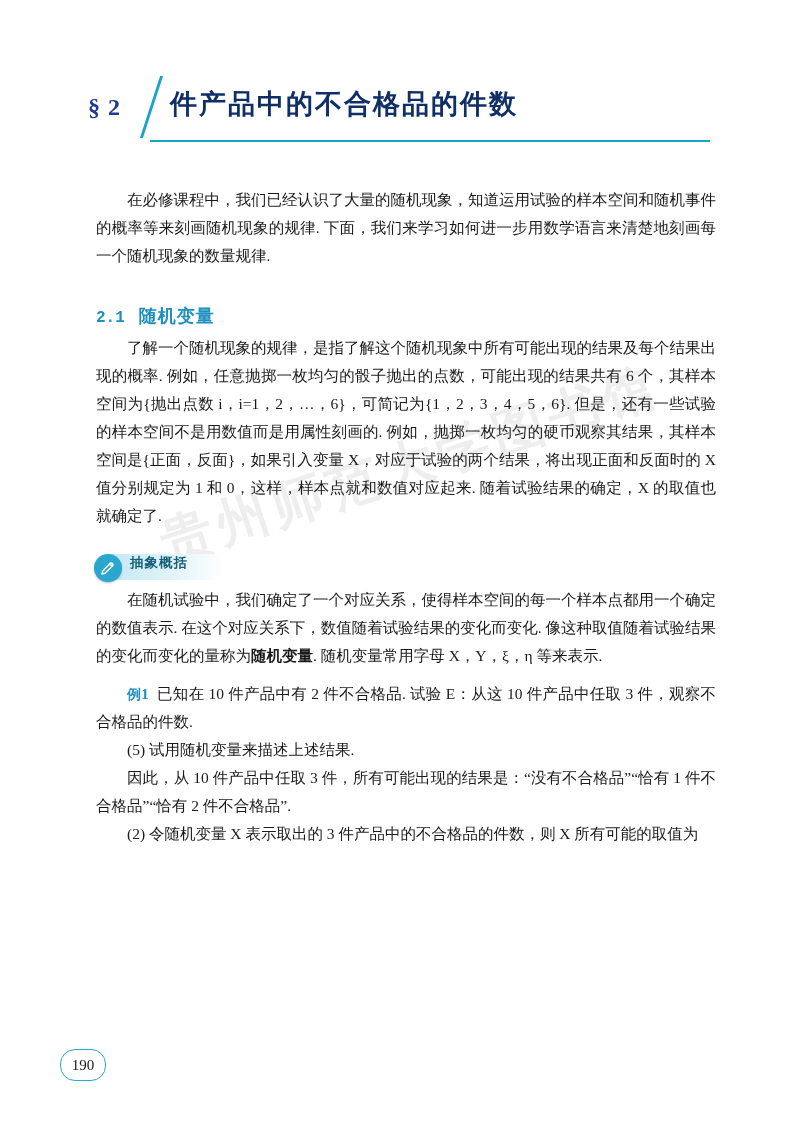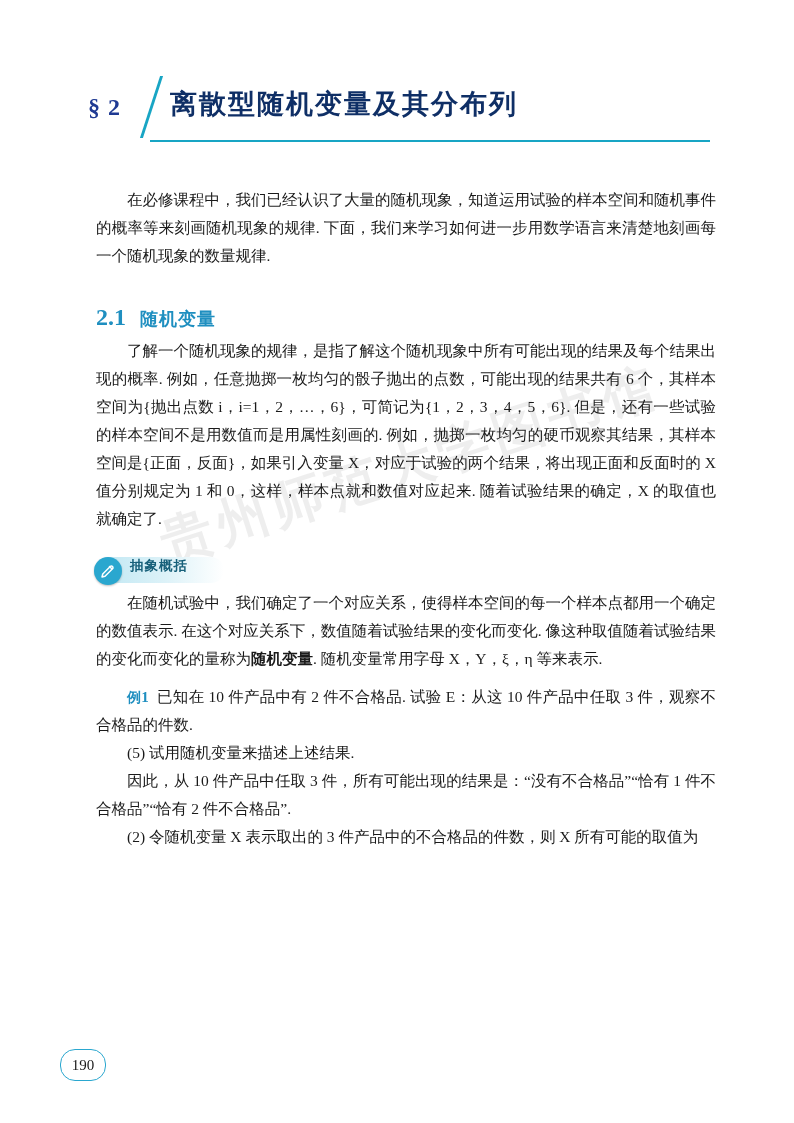--- a/index.html
+++ b/index.html
@@ -85,23 +85,23 @@
   .gap-sm { height: 10px; }
 
   
   .subhead {
     display: flex;
     align-items: baseline;
     gap: 14px;
     margin: 34px 0 6px 0;
   }
   .subhead .num {
-    font-family: Liberation Serif, serif;
-    font-weight: bold;
-    font-size: 24px;
+    font-family: Liberation Mono, monospace;
+    font-weight: bold;
+    font-size: 16px;
     color: #1f8fc0;
   }
   .subhead .txt {
     font-family: "DejaVu Sans", sans-serif;
     font-weight: bold;
     font-size: 18px;
     color: #1f8fc0;
     letter-spacing: 1px;
   }
 
@@ -194,21 +194,21 @@
 </head>
 <body>
 
 <div class="page">
 
   <div class="watermark">贵州师范大学图书馆</div>
 
   <div class="header">
     <div class="section-num">§ 2</div>
     <div class="header-slash"></div>
-    <div class="header-title">离散型随机变量及其分布列</div>
+    <div class="header-title">件产品中的不合格品的件数</div>
     <div class="header-rule"></div>
   </div>
 
   <div class="content">
 
     <p class="para">在必修课程中，我们已经认识了大量的随机现象，知道运用试验的样本空间和随机事件的概率等来刻画随机现象的规律. 下面，我们来学习如何进一步用数学语言来清楚地刻画每一个随机现象的数量规律.</p>
 
     <div class="subhead">
       <span class="num">2.1</span>
       <span class="txt">随机变量</span>

